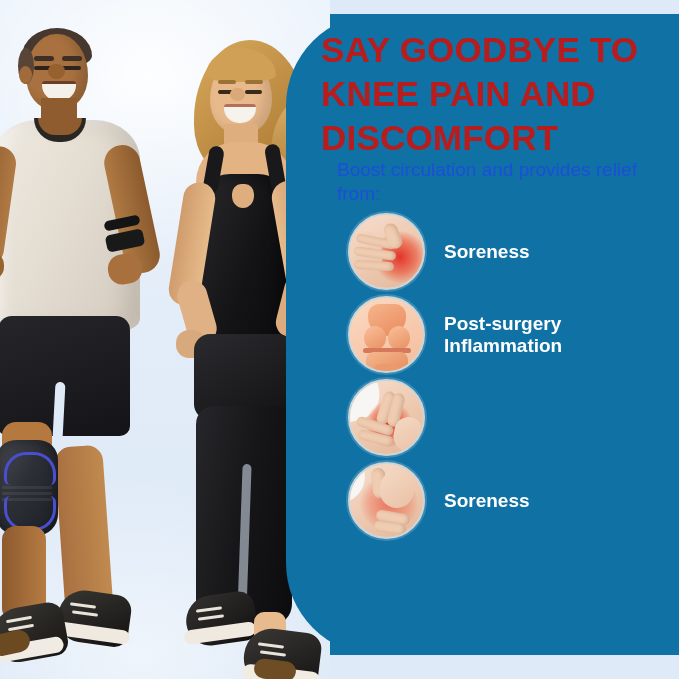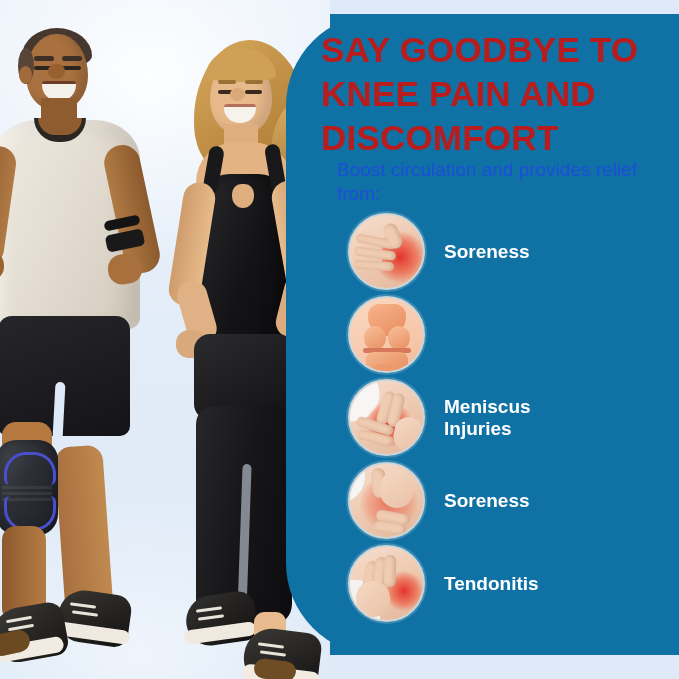--- a/index.html
+++ b/index.html
@@ -538,63 +538,49 @@
     <div class="benefit-row">
       <div class="thumb">
         <div class="skin-bg" style="background:linear-gradient(150deg,#fbd9c2,#f3bd9c);"></div>
         <div class="bone-top"></div>
         <div class="bone-cond-l"></div>
         <div class="bone-cond-r"></div>
         <div class="bone-gap"></div>
         <div class="bone-bot"></div>
         <div class="bone-shaft"></div>
       </div>
+      <div class="benefit-label">
+        <div>Post-surgery</div>
+        <div>Inflammation</div>
+      </div>
     </div>
 
     <div class="benefit-row">
       <div class="thumb">
         <div class="skin-bg"></div>
         <div class="white-wedge"></div>
         <div class="glow glow-red" style="left:16px;top:20px;width:46px;height:46px;"></div>
         <div class="finger" style="left:30px;top:10px;width:12px;height:34px;transform:rotate(18deg);"></div>
         <div class="finger" style="left:40px;top:12px;width:12px;height:34px;transform:rotate(14deg);"></div>
         <div class="finger" style="left:6px;top:40px;width:38px;height:10px;transform:rotate(18deg);"></div>
         <div class="finger" style="left:8px;top:52px;width:36px;height:10px;transform:rotate(14deg);"></div>
         <div class="hand-pad" style="left:44px;top:36px;width:28px;height:34px;transform:rotate(10deg);"></div>
       </div>
-      <div class="benefit-label">
-        <div>Meniscus</div>
-        <div>Injuries</div>
-      </div>
     </div>
 
     <div class="benefit-row">
       <div class="thumb">
         <div class="skin-bg"></div>
         <div class="white-wedge" style="left:-14px;top:-4px;width:30px;height:40px;"></div>
         <div class="glow glow-soft" style="left:10px;top:12px;width:58px;height:54px;"></div>
         <div class="finger" style="left:22px;top:4px;width:14px;height:30px;transform:rotate(-6deg);"></div>
         <div class="hand-pad" style="left:30px;top:6px;width:34px;height:38px;transform:rotate(6deg);"></div>
         <div class="finger" style="left:26px;top:48px;width:34px;height:11px;transform:rotate(10deg);"></div>
         <div class="finger" style="left:24px;top:58px;width:32px;height:11px;transform:rotate(8deg);"></div>
       </div>
       <div class="benefit-label">
         <div>Soreness</div>
       </div>
     </div>
 
-    <div class="benefit-row">
-      <div class="thumb">
-        <div class="skin-bg"></div>
-        <div class="white-wedge-b" style="left:-6px;bottom:-6px;width:36px;height:46px;"></div>
-        <div class="glow glow-red" style="left:34px;top:24px;width:40px;height:40px;"></div>
-        <div class="finger" style="left:14px;top:14px;width:12px;height:32px;transform:rotate(10deg);"></div>
-        <div class="finger" style="left:24px;top:10px;width:12px;height:34px;transform:rotate(6deg);"></div>
-        <div class="finger" style="left:34px;top:8px;width:12px;height:32px;transform:rotate(2deg);"></div>
-        <div class="hand-pad" style="left:6px;top:34px;width:34px;height:36px;transform:rotate(-6deg);"></div>
-      </div>
-      <div class="benefit-label">
-        <div>Tendonitis</div>
-      </div>
-    </div>
 
   </div>
 </div>
 
 </body></html>

